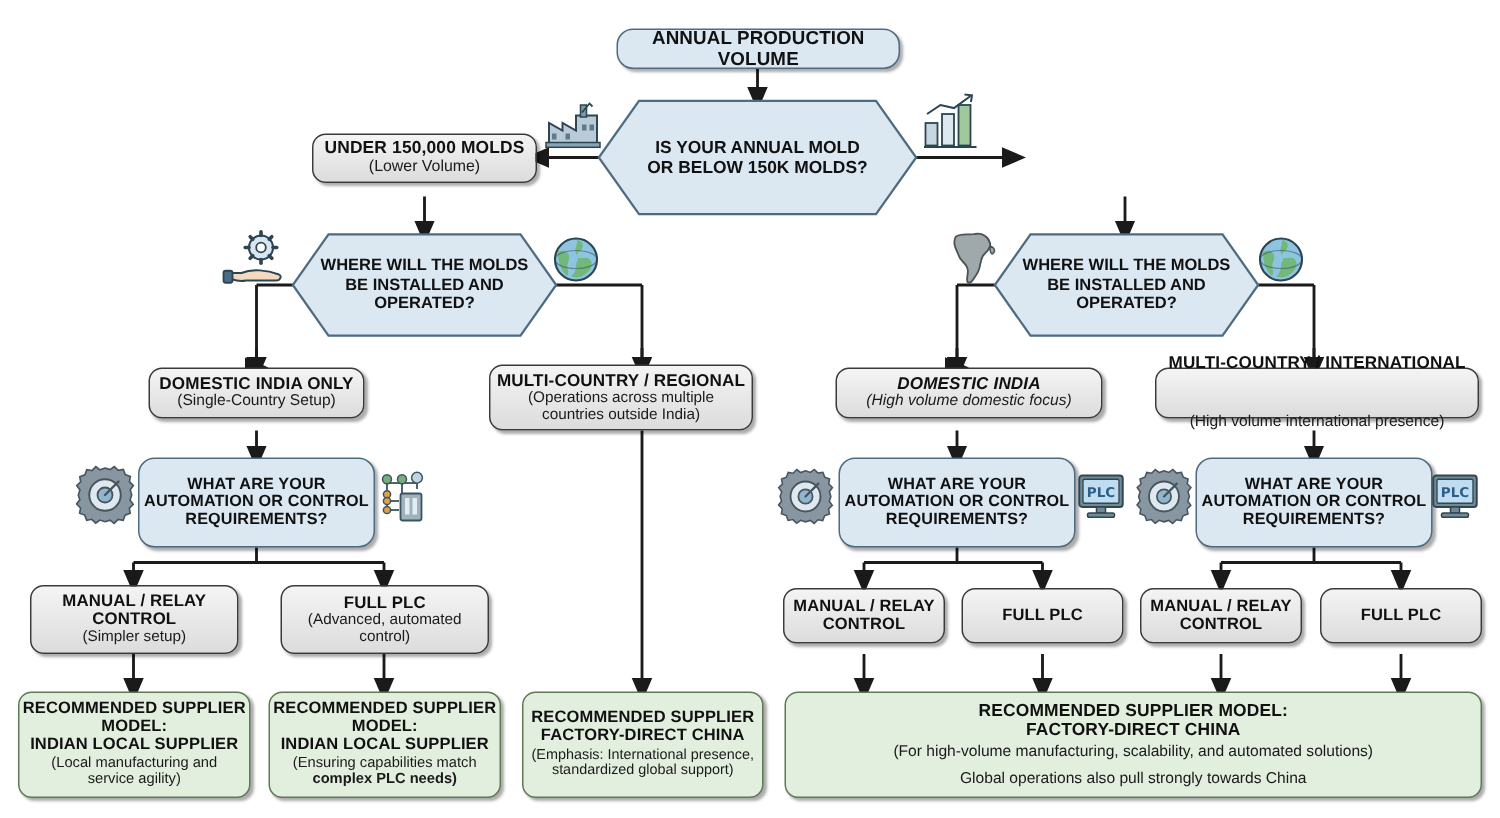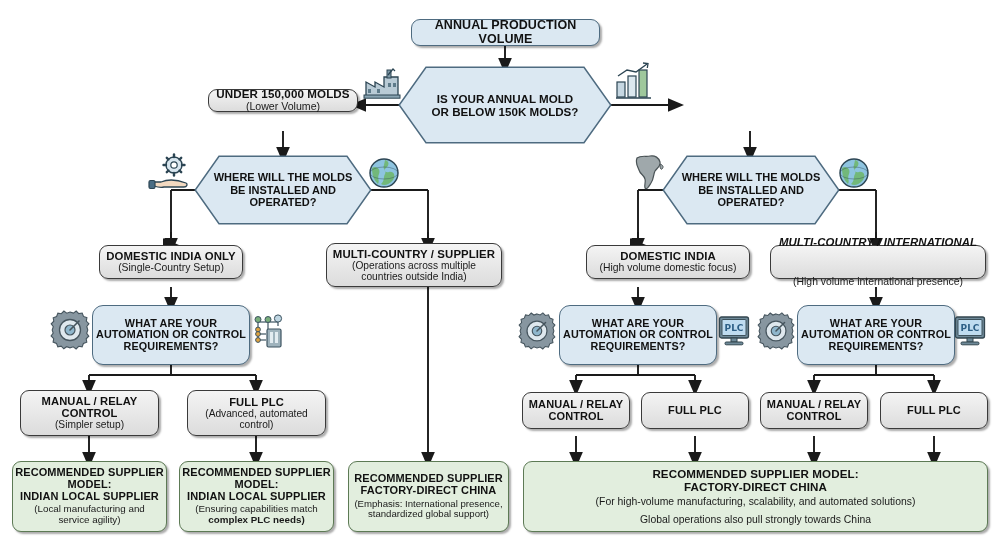--- a/index.html
+++ b/index.html
@@ -8,21 +8,21 @@
 
   svg.wires{position:absolute;left:0;top:0;width:1000px;height:545px;pointer-events:none;}
 
   .node{position:absolute;box-sizing:border-box;display:flex;flex-direction:column;
         align-items:center;justify-content:center;text-align:center;border:1.4px solid #3f4a52;
         border-radius:9px;box-shadow:2px 2px 2px rgba(0,0,0,.33);}
   .node .t1{font-weight:bold;color:#111;letter-spacing:.1px;line-height:1.08;}
   .node .t2{color:#1a1a1a;line-height:1.1;text-align:center;}
 
   .gray{background:linear-gradient(#f4f4f4,#dcdcdc);border-color:#3a3a3a;}
-  .blue{background:#dbe8f2;border-color:#4e6b80;}
+  .blue{background:#dbe8f2;border-color:#4e6b80;border-radius:11px;}
   .green{background:#e2eede;border-color:#5d7a55;}
 
   .hexwrap{position:absolute;}
   .hexwrap svg{position:absolute;left:0;top:0;}
   .hextext{position:absolute;left:0;top:0;width:100%;height:100%;display:flex;
            flex-direction:column;align-items:center;justify-content:center;text-align:center;
            font-weight:bold;color:#111;line-height:1.14;}
 
   .icon{position:absolute;text-align:center;}
   .icon svg{display:block;}
@@ -142,21 +142,21 @@
     <svg width="40" height="38" viewBox="0 0 40 38">
       <rect x="3" y="20" width="8" height="15" fill="#c6d7e2" stroke="#2c4553" stroke-width="1.2"></rect>
       <rect x="14" y="14" width="8" height="21" fill="#dce8ef" stroke="#2c4553" stroke-width="1.2"></rect>
       <rect x="25" y="8" width="8" height="27" fill="#9fc89c" stroke="#2c4553" stroke-width="1.2"></rect>
       <path d="M4 14 L13 8 L22 10 L33 2" stroke="#2c4553" stroke-width="1.4" fill="none"></path>
       <path d="M29 1 L34 1.5 L33.3 6" stroke="#2c4553" stroke-width="1.3" fill="none"></path>
       <line x1="2" y1="36" x2="37" y2="36" stroke="#2c4553" stroke-width="1.3"></line>
     </svg>
   </div>
 
-  <div class="node gray" style="left:208px;top:89px;width:150px;height:23px;">
+  <div class="node gray" style="left:208px;top:89px;width:150px;height:33px;">
     <div class="t1" style="font-size:11.6px;">UNDER 150,000 MOLDS</div>
     <div class="t2" style="font-size:10.6px;">(Lower Volume)</div>
   </div>
 
 
   <div class="hexwrap" style="left:194px;top:155px;width:178px;height:70px;">
     <svg width="178" height="70" viewBox="0 0 178 70">
       <polygon points="25,1.2 153,1.2 176.8,35 153,68.8 25,68.8 1.2,35" fill="#dbe8f2" stroke="#4e6b80" stroke-width="1.5"></polygon>
     </svg>
     <div class="hextext" style="font-size:11px;">
@@ -220,32 +220,32 @@
       <ellipse cx="16" cy="16" rx="14" ry="6" fill="none" stroke="#2c4553" stroke-width="0.8" opacity=".5"></ellipse>
     </svg>
   </div>
 
   <div class="node gray" style="left:99px;top:245px;width:144px;height:34px;">
     <div class="t1" style="font-size:11.4px;">DOMESTIC INDIA ONLY</div>
     <div class="t2" style="font-size:10.4px;">(Single-Country Setup)</div>
   </div>
 
   <div class="node gray" style="left:326px;top:243px;width:176px;height:44px;">
-    <div class="t1" style="font-size:11.4px;">MULTI-COUNTRY / SUPPLIER</div>
+    <div class="t1" style="font-size:11.4px;">MULTI-COUNTRY / REGIONAL</div>
     <div class="t2" style="font-size:10.2px;">(Operations across multiple</div>
     <div class="t2" style="font-size:10.2px;">countries outside India)</div>
   </div>
 
-  <div class="node gray" style="left:586px;top:245px;width:164px;height:34px;">
+  <div class="node gray" style="left:557px;top:245px;width:178px;height:34px;font-style:italic;">
     <div class="t1" style="font-size:11.4px;">DOMESTIC INDIA</div>
     <div class="t2" style="font-size:10.4px;">(High volume domestic focus)</div>
   </div>
 
   <div class="node gray" style="left:770px;top:245px;width:216px;height:34px;">
-    <div class="t1" style="font-size:11.4px;font-style:italic;">MULTI-COUNTRY / INTERNATIONAL</div>
+    <div class="t1" style="font-size:11.4px;">MULTI-COUNTRY / INTERNATIONAL</div>
     <div class="t2" style="font-size:10.4px;margin-top:28px;">(High volume international presence)</div>
   </div>
 
   <div class="node blue" style="left:92px;top:305px;width:158px;height:60px;border-radius:11px;">
     <div class="t1" style="font-size:10.8px;">WHAT ARE YOUR</div>
     <div class="t1" style="font-size:10.8px;">AUTOMATION OR CONTROL</div>
     <div class="t1" style="font-size:10.8px;">REQUIREMENTS?</div>
   </div>
 
   <div class="icon" style="left:50px;top:310px;">

